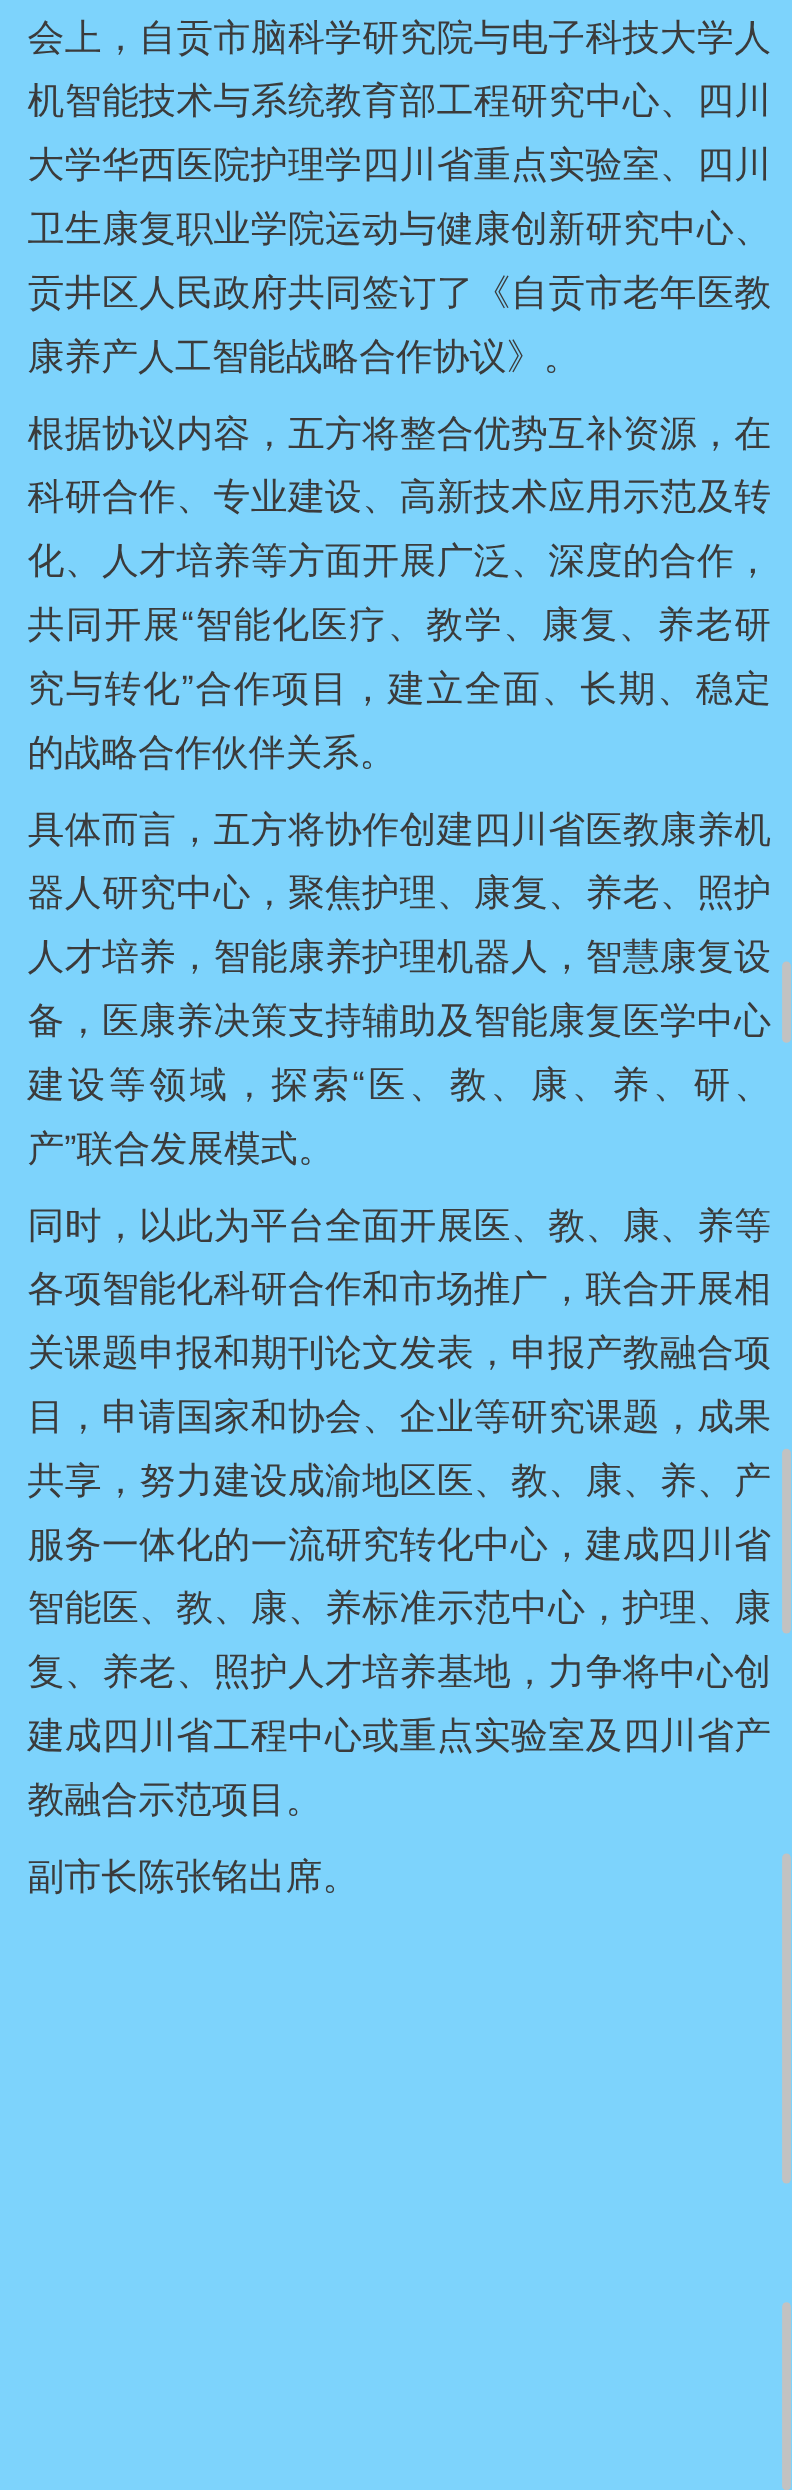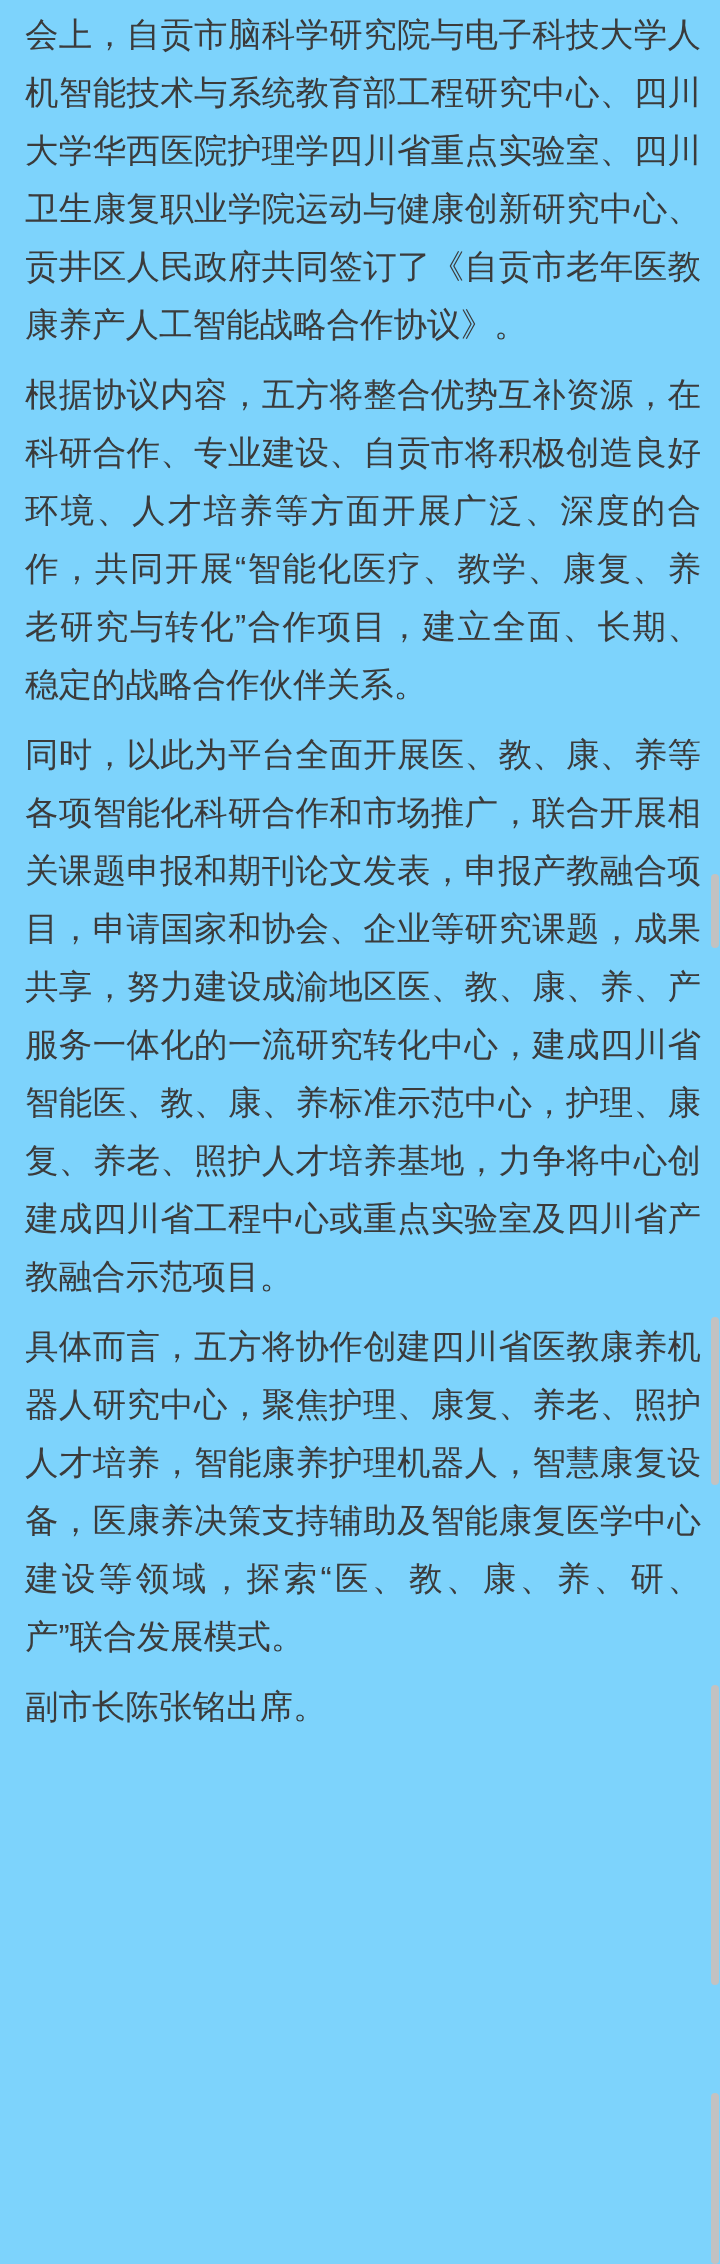--- a/index.html
+++ b/index.html
@@ -35,23 +35,23 @@
   .seg2 { top: 1317px; height: 168px; }
   .seg3 { top: 1685px; height: 300px; }
   .seg4 { top: 2093px; height: 171px; }
 </style>
 </head>
 <body>
 
 <div class="page">
   <div class="article">
     <p>会上，自贡市脑科学研究院与电子科技大学人机智能技术与系统教育部工程研究中心、四川大学华西医院护理学四川省重点实验室、四川卫生康复职业学院运动与健康创新研究中心、贡井区人民政府共同签订了《自贡市老年医教康养产人工智能战略合作协议》。</p>
-    <p>根据协议内容，五方将整合优势互补资源，在科研合作、专业建设、自贡市将积极创造良好环境、人才培养等方面开展广泛、深度的合作，共同开展“智能化医疗、教学、康复、养老研究与转化”合作项目，建立全面、长期、稳定的战略合作伙伴关系。</p>
+    <p>根据协议内容，五方将整合优势互补资源，在科研合作、专业建设、高新技术应用示范及转化、人才培养等方面开展广泛、深度的合作，共同开展“智能化医疗、教学、康复、养老研究与转化”合作项目，建立全面、长期、稳定的战略合作伙伴关系。</p>
+    <p>具体而言，五方将协作创建四川省医教康养机器人研究中心，聚焦护理、康复、养老、照护人才培养，智能康养护理机器人，智慧康复设备，医康养决策支持辅助及智能康复医学中心建设等领域，探索“医、教、康、养、研、产”联合发展模式。</p>
     <p>同时，以此为平台全面开展医、教、康、养等各项智能化科研合作和市场推广，联合开展相关课题申报和期刊论文发表，申报产教融合项目，申请国家和协会、企业等研究课题，成果共享，努力建设成渝地区医、教、康、养、产服务一体化的一流研究转化中心，建成四川省智能医、教、康、养标准示范中心，护理、康复、养老、照护人才培养基地，力争将中心创建成四川省工程中心或重点实验室及四川省产教融合示范项目。</p>
-    <p>具体而言，五方将协作创建四川省医教康养机器人研究中心，聚焦护理、康复、养老、照护人才培养，智能康养护理机器人，智慧康复设备，医康养决策支持辅助及智能康复医学中心建设等领域，探索“医、教、康、养、研、产”联合发展模式。</p>
     <p>副市长陈张铭出席。</p>
   </div>
 
   <div class="scroll-thumb seg1"></div>
   <div class="scroll-thumb seg2"></div>
   <div class="scroll-thumb seg3"></div>
   <div class="scroll-thumb seg4"></div>
 </div>
 
 </body></html>

